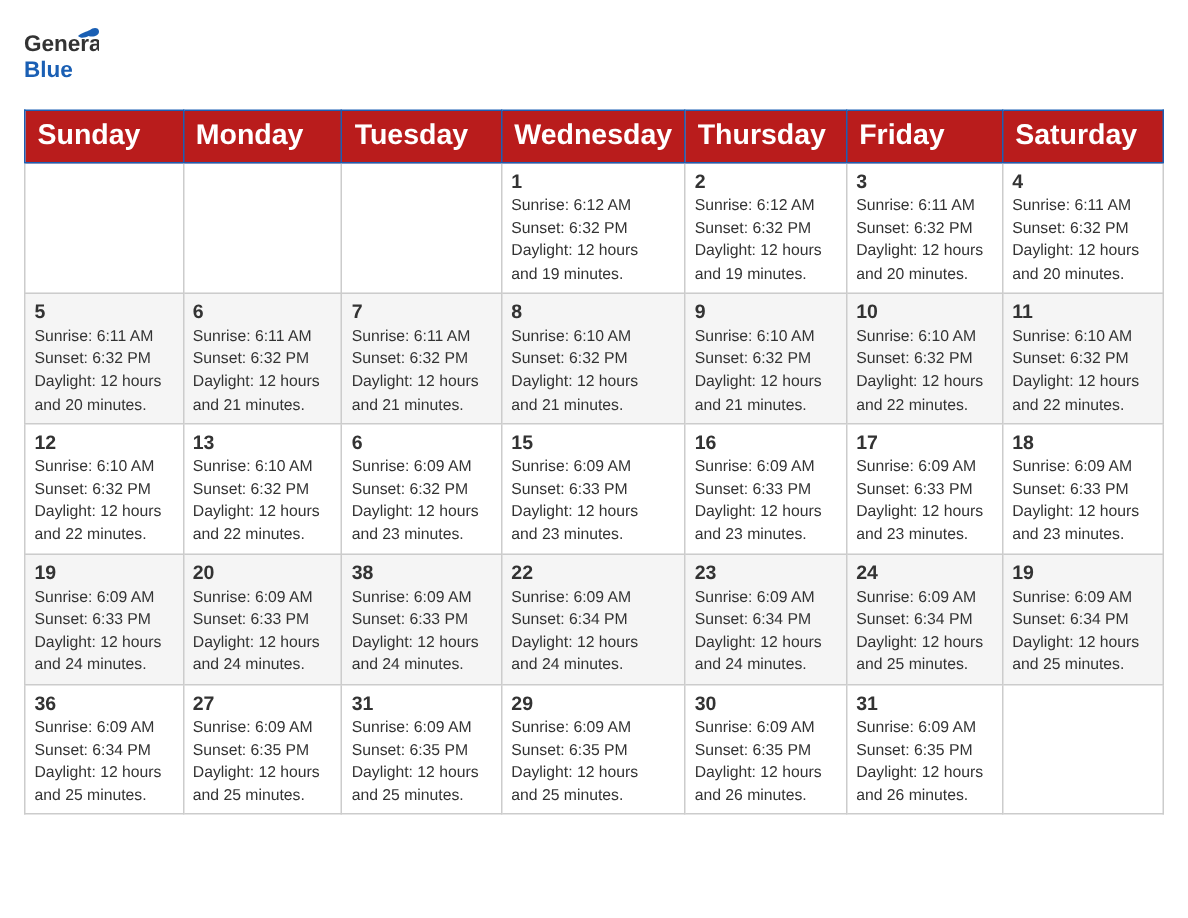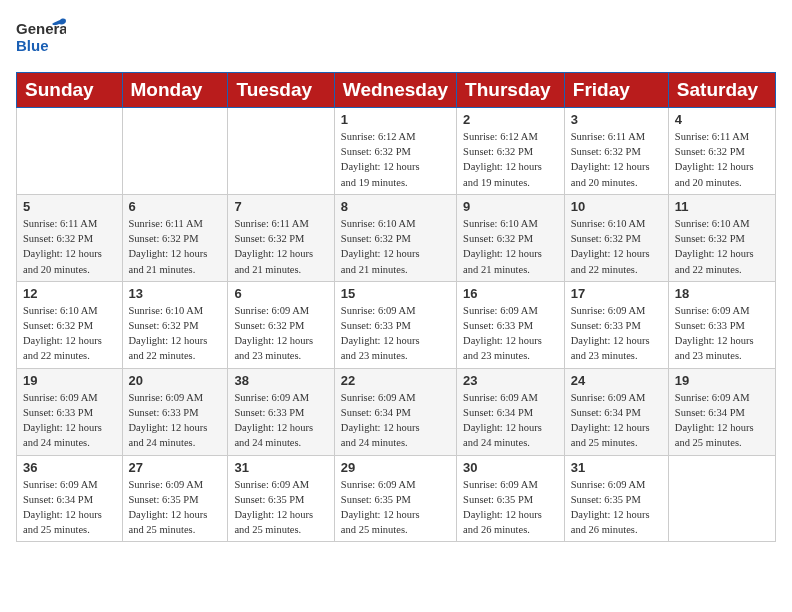--- a/index.html
+++ b/index.html
@@ -68,21 +68,20 @@
       font-size: 13px;
       font-weight: bold;
       color: #333;
       display: block;
       margin-bottom: 2px;
     }
     .day-info {
       font-size: 10.5px;
       color: #333;
       line-height: 1.45;
-      font-family: Liberation Serif, serif;
     }
     .empty-cell {
       background: #f9f9f9;
     }
   </style>
 </head>
 <body>
 
 <div class="header">
   <div class="logo">

